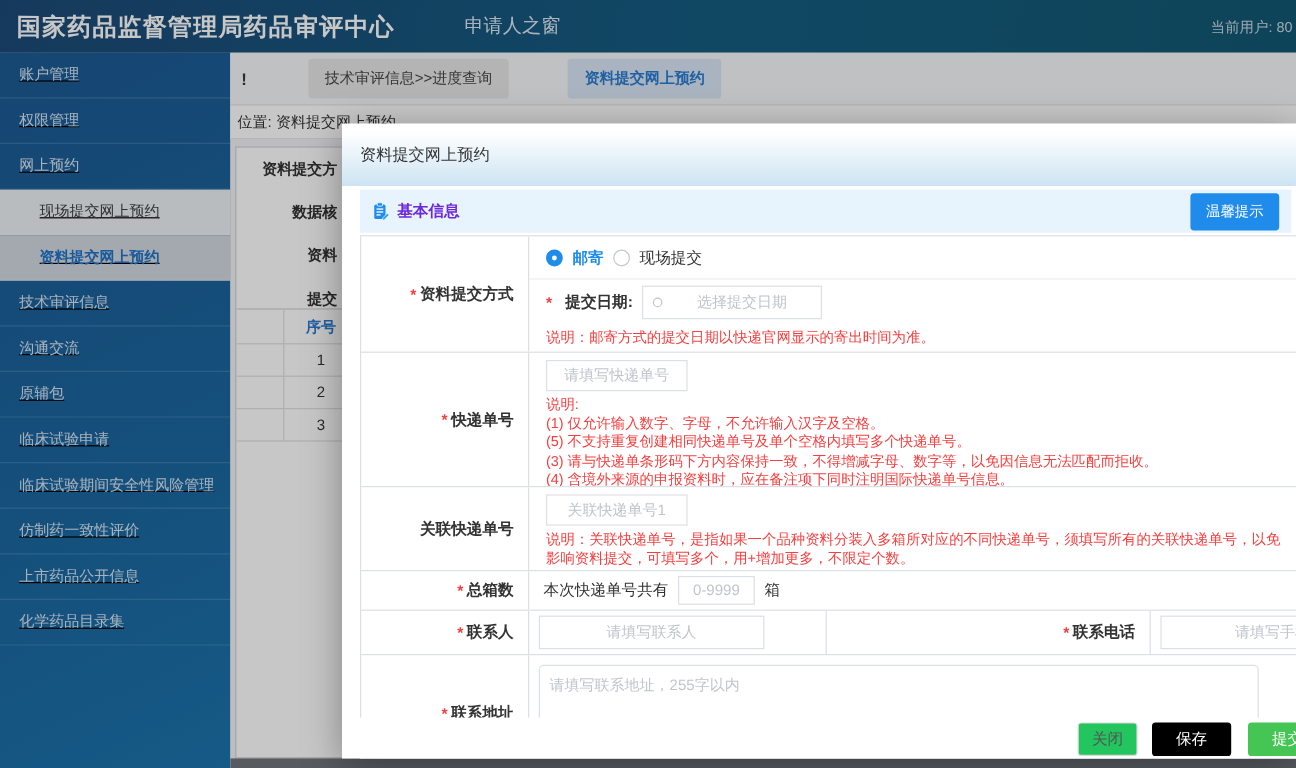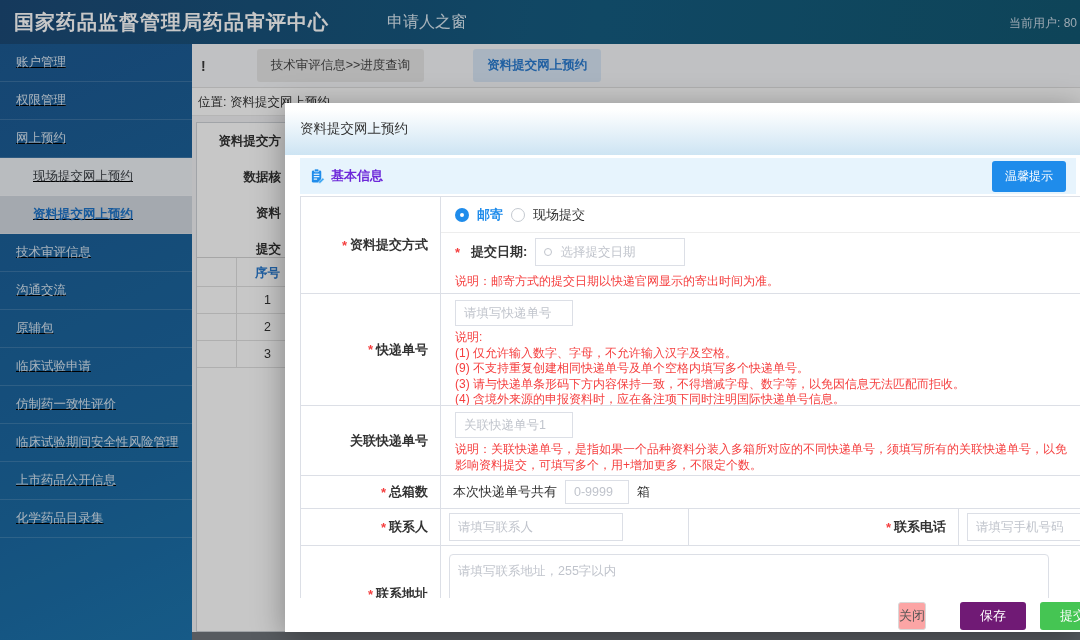--- a/index.html
+++ b/index.html
@@ -65,45 +65,45 @@
   .frow-d { height:33px; } .frow-e { height:37px; } .frow-f { height:96px; border-bottom:none; }
 
   .radio-line { height:36px; display:flex; align-items:center; padding-left:14px; gap:8px; border-bottom:1px solid #ededed; }
   .radio { width:14px; height:14px; border-radius:50%; position:relative; }
   .radio.on { background:#1f8ceb; }
   .radio.on::after { content:""; position:absolute; left:5px; top:5px; width:4px; height:4px; border-radius:50%; background:#fff; }
   .radio.off { border:1px solid #c4c9d0; background:#fff; }
   .radio-lab-on { color:#1f8ceb; font-size:13px; font-weight:bold; cursor:pointer; }
   .radio-lab-off { color:#333; font-size:13px; cursor:pointer; }
   .date-line { height:38px; display:flex; align-items:center; padding-left:14px; gap:8px; font-size:13px; color:#333; font-weight:bold; }
-  .text-input { height:28px; border:1px solid #dcdfe6; border-radius:0; font-size:12.5px; color:#737373; padding:0 8px; font-family:inherit; background:#fff; }
+  .text-input { height:28px; border:1px solid #dcdfe6; border-radius:0; font-size:12.5px; color:#737373; padding:0 8px; font-family:inherit; background:#fff;text-align:center; }
   .text-input::placeholder, .area-input::placeholder { color:#c0c4cc; }
   .date-wrap { position:relative; }
   .date-wrap .text-input { width:150px; padding-left:24px; }
   .clock-ico { position:absolute; left:9px; top:10px; width:8px; height:8px; border:1px solid #c0c4cc; border-radius:50%; }
   .note { color:#f53f3f; font-size:12px; padding-left:14px; line-height:15.5px; }
   .note-a { margin-top:3px; }
   .pad-box { padding:6px 14px 0 14px; }
   .note-wrap { padding-right:6px; }
   .inp-track { width:118px; height:26px; margin-bottom:4px; }
   .boxes-line { height:100%; display:flex; align-items:center; padding-left:12px; gap:8px; font-size:13px; color:#333; }
   .inp-boxes { width:64px; height:24px; }
   .fcell-inp1 { width:248px; min-width:248px; border-right:1px solid #dcdfe6; display:flex; align-items:center; padding-left:8px; }
   .flabel2 { width:270px; min-width:270px; border-right:1px solid #dcdfe6; display:flex; align-items:center;
     justify-content:flex-end; padding-right:12px; font-size:13px; color:#333; font-weight:bold; }
   .fcell-inp2 { flex:1; display:flex; align-items:center; padding-left:8px; }
-  .inp-contact { width:174px; } .inp-phone { width:212px; }
+  .inp-contact { width:188px; } .inp-phone { width:212px; }
   .addr-box { padding:8px; }
   .area-input { width:600px; height:76px; border:1px solid #dcdfe6; border-radius:4px; font-size:12.5px; color:#333;
     padding:8px; font-family:inherit; resize:none; }
 
   .modal-footer { position:absolute; left:0; right:0; top:495px; height:34px; background:#fff; }
   .m-btn { position:absolute; top:4px; height:28px; border-radius:3px; font-size:13px; cursor:pointer; font-family:inherit; }
-  .btn-close { left:613px; width:28px; background:#fca5a5; border:1px solid #d9d9d9; color:#555; }
-  .btn-save { left:675px; width:66px; background:#701a75; border:none; color:#fff; }
+  .btn-close { left:613px; width:50px; background:#22c55e; border:1px solid #d9d9d9; color:#555; }
+  .btn-save { left:675px; width:66px; background:#000000; border:none; color:#fff; }
   .btn-submit { left:755px; width:66px; background:#45c553; border:none; color:#fff; }
 </style>
 </head>
 <body>
 
 <div class="stage">
 
   <div class="top-header">
     <div class="hdr-title">国家药品监督管理局药品审评中心</div>
     <div class="hdr-portal">申请人之窗</div>
@@ -113,22 +113,22 @@
   <div class="sidebar">
     <div class="side-item">账户管理</div>
     <div class="side-item">权限管理</div>
     <div class="side-item">网上预约</div>
     <div class="side-item sub">现场提交网上预约</div>
     <div class="side-item sub active">资料提交网上预约</div>
     <div class="side-item">技术审评信息</div>
     <div class="side-item">沟通交流</div>
     <div class="side-item">原辅包</div>
     <div class="side-item">临床试验申请</div>
+    <div class="side-item">临床试验期间安全性风险管理</div>
     <div class="side-item">仿制药一致性评价</div>
-    <div class="side-item">临床试验期间安全性风险管理</div>
     <div class="side-item">上市药品公开信息</div>
     <div class="side-item">化学药品目录集</div>
   </div>
 
   <div class="content">
     <div class="tabstrip">
       <span class="alert-mark">!</span>
       <span class="tab inactive">技术审评信息&gt;&gt;进度查询</span>
       <span class="tab active">资料提交网上预约</span>
     </div>
@@ -212,21 +212,21 @@
 
       <div class="frow frow-b">
         <div class="flabel">
           <span class="star">*</span>
           <span>快递单号</span>
         </div>
         <div class="fcontent pad-box">
           <input class="text-input inp-track" placeholder="请填写快递单号" style="">
           <div class="note" style="padding-left:0">说明:</div>
           <div class="note" style="padding-left:0">(1) 仅允许输入数字、字母，不允许输入汉字及空格。</div>
-          <div class="note" style="padding-left:0">(9) 不支持重复创建相同快递单号及单个空格内填写多个快递单号。</div>
+          <div class="note" style="padding-left:0">(5) 不支持重复创建相同快递单号及单个空格内填写多个快递单号。</div>
           <div class="note" style="padding-left:0">(3) 请与快递单条形码下方内容保持一致，不得增减字母、数字等，以免因信息无法匹配而拒收。</div>
           <div class="note" style="padding-left:0">(4) 含境外来源的申报资料时，应在备注项下同时注明国际快递单号信息。</div>
         </div>
       </div>
 
       <div class="frow frow-c">
         <div class="flabel">
           <span>关联快递单号</span>
         </div>
         <div class="fcontent pad-box">

